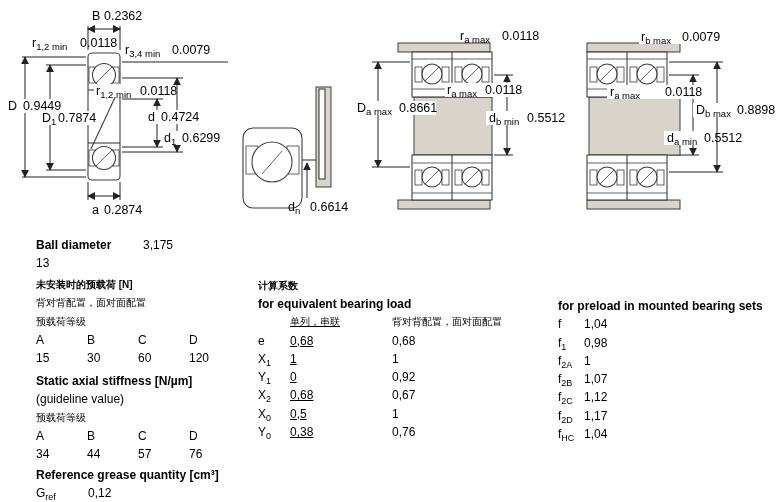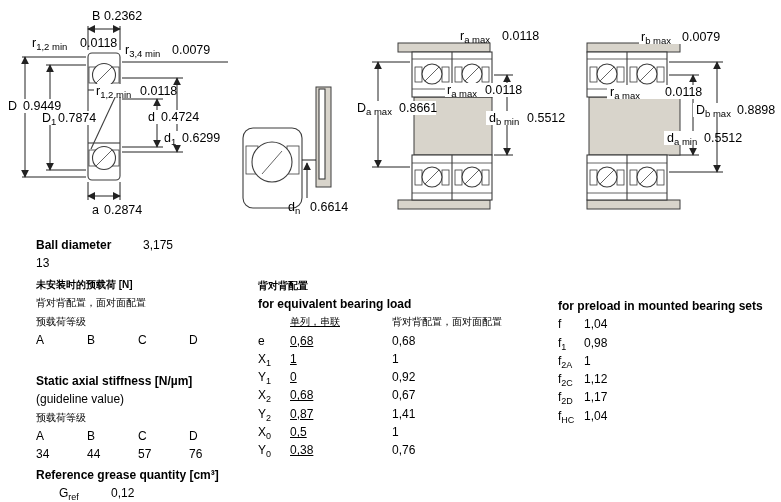--- a/index.html
+++ b/index.html
@@ -4,21 +4,21 @@
 <style>
   html,body{margin:0;padding:0;background:#fff;}
   #page{position:relative;width:781px;height:502px;background:var(--background,#fff);
         font-family:"Liberation Sans","DejaVu Sans",sans-serif;color:var(--text,#000);overflow:hidden;}
   .abs{position:absolute;}
   .trow{display:flex;line-height:18.3px;font-size:12px;white-space:nowrap;padding-left:28px;}
   .b{font-weight:bold;}
   .cjk{font-size:10px;}
   .c107{display:inline-block;width:107px;}
   .c51{display:inline-block;width:51px;}
-  .c52{display:inline-block;width:52px;margin-left:23px;}
+  .c52{display:inline-block;width:52px;}
   .c32{display:inline-block;width:32px;}
   .c102{display:inline-block;width:102px;text-decoration:underline;}
   .c26{display:inline-block;width:26px;}
   sub{font-size:9px;line-height:0;vertical-align:-3px;}
   
   svg .ln{stroke:var(--line,#3d3d3d);stroke-width:1.1;fill:none;}
   svg .thin{stroke:var(--line,#3d3d3d);stroke-width:0.8;fill:none;}
   svg .dim{stroke:#222;stroke-width:1;fill:none;}
   svg .wfill{fill:#fff;stroke:var(--line,#3d3d3d);stroke-width:1.1;}
   svg .gfill{fill:var(--diagram_gray,#d8d4cb);stroke:var(--line,#3d3d3d);stroke-width:1;}
@@ -235,20 +235,26 @@
   <div class="abs" style="left:8px;top:276px">
     <div class="trow b cjk">未安装时的预载荷 [N]</div>
     <div class="trow cjk">背对背配置，面对面配置</div>
     <div class="trow cjk">预载荷等级</div>
     <div class="trow">
       <span class="c51">A</span>
       <span class="c51">B</span>
       <span class="c51">C</span>
       <span class="c51">D</span>
     </div>
+    <div class="trow">
+      <span class="c51">15</span>
+      <span class="c51">30</span>
+      <span class="c51">60</span>
+      <span class="c51">120</span>
+    </div>
   </div>
 
   <div class="abs" style="left:8px;top:372px">
     <div class="trow b">Static axial stiffness [N/µm]</div>
     <div class="trow">(guideline value)</div>
     <div class="trow cjk">预载荷等级</div>
     <div class="trow">
       <span class="c51">A</span>
       <span class="c51">B</span>
       <span class="c51">C</span>
@@ -264,21 +270,21 @@
 
   <div class="abs" style="left:8px;top:466px">
     <div class="trow b">Reference grease quantity [cm³]</div>
     <div class="trow">
       <span class="c52"><span>G</span><sub>ref</sub></span>
       <span>0,12</span>
     </div>
   </div>
 
   <div class="abs" style="left:230px;top:276px">
-    <div class="trow b cjk" style="line-height:19px">背对背配置</div>
+    <div class="trow b cjk" style="line-height:19px">计算系数</div>
     <div class="trow b">for equivalent bearing load</div>
     <div class="trow cjk">
       <span class="c32"></span>
       <span class="c102">单列，串联</span>
       <span>背对背配置，面对面配置</span>
     </div>
     <div class="trow">
       <span class="c32"><span>e</span><sub></sub></span>
       <span class="c102">0,68</span>
       <span>0,68</span>
@@ -292,25 +298,20 @@
       <span class="c32"><span>Y</span><sub>1</sub></span>
       <span class="c102">0</span>
       <span>0,92</span>
     </div>
     <div class="trow">
       <span class="c32"><span>X</span><sub>2</sub></span>
       <span class="c102">0,68</span>
       <span>0,67</span>
     </div>
     <div class="trow">
-      <span class="c32"><span>Y</span><sub>2</sub></span>
-      <span class="c102">0,87</span>
-      <span>1,41</span>
-    </div>
-    <div class="trow">
       <span class="c32"><span>X</span><sub>0</sub></span>
       <span class="c102">0,5</span>
       <span>1</span>
     </div>
     <div class="trow">
       <span class="c32"><span>Y</span><sub>0</sub></span>
       <span class="c102">0,38</span>
       <span>0,76</span>
     </div>
   </div>
@@ -323,20 +324,24 @@
     </div>
     <div class="trow">
       <span class="c26"><span>f</span><sub>1</sub></span>
       <span>0,98</span>
     </div>
     <div class="trow">
       <span class="c26"><span>f</span><sub>2A</sub></span>
       <span>1</span>
     </div>
     <div class="trow">
+      <span class="c26"><span>f</span><sub>2B</sub></span>
+      <span>1,07</span>
+    </div>
+    <div class="trow">
       <span class="c26"><span>f</span><sub>2C</sub></span>
       <span>1,12</span>
     </div>
     <div class="trow">
       <span class="c26"><span>f</span><sub>2D</sub></span>
       <span>1,17</span>
     </div>
     <div class="trow">
       <span class="c26"><span>f</span><sub>HC</sub></span>
       <span>1,04</span>

